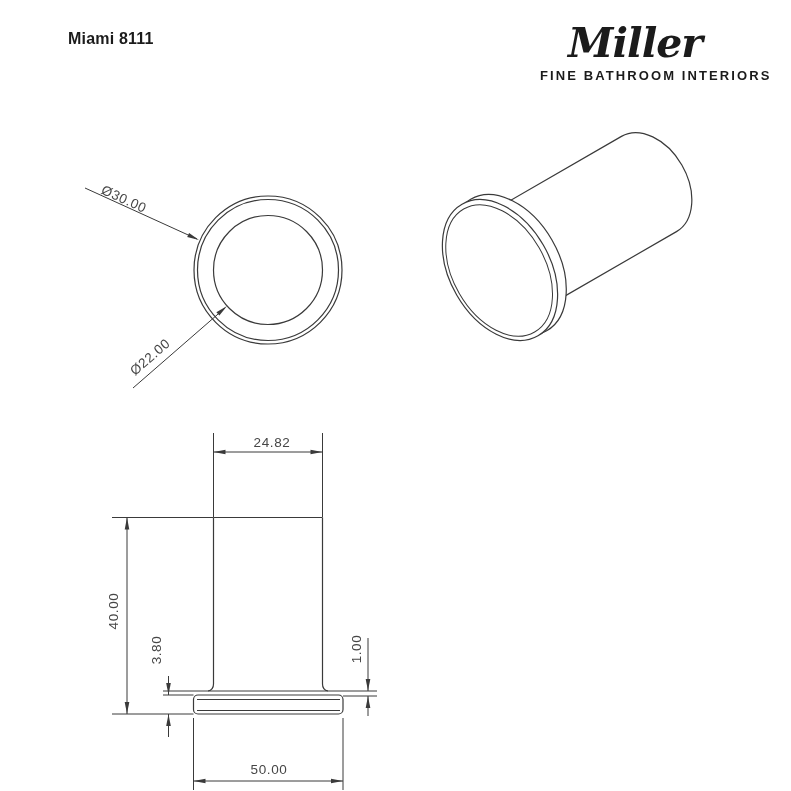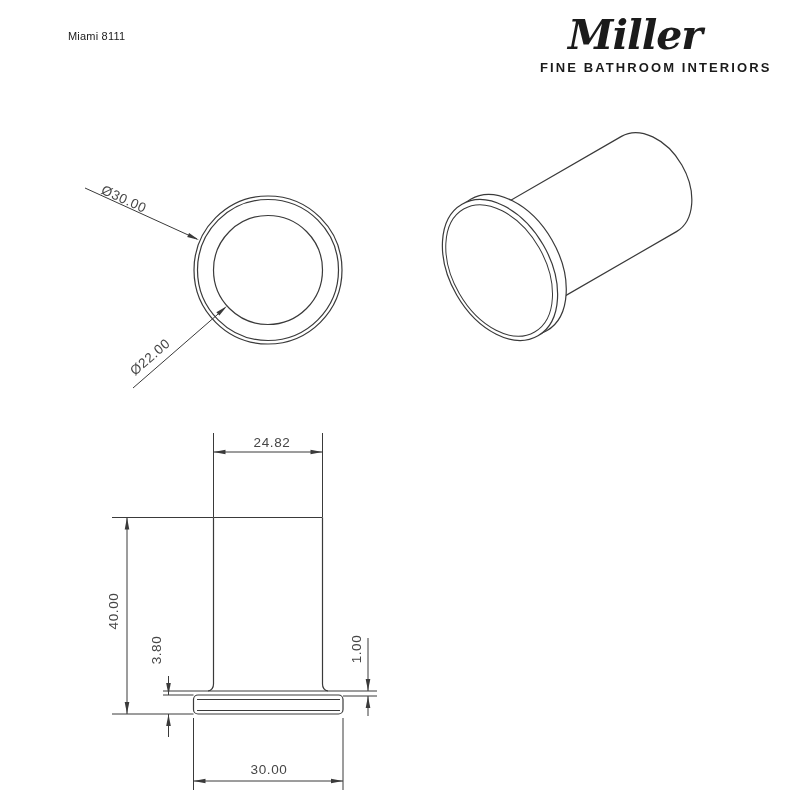--- a/index.html
+++ b/index.html
@@ -3,23 +3,23 @@
 <meta charset="utf-8">
 <style>
   html,body{margin:0;padding:0;background:#ffffff;}
   #canvas{
     position:relative;width:791px;height:791px;background:#ffffff;
     font-family:"Liberation Sans",sans-serif;overflow:hidden;
   }
   #drawing{position:absolute;left:0;top:0;}
   .page-title{
     position:absolute;left:68px;top:30px;
-    font-size:11px;font-weight:400;color:#1b1b1b;letter-spacing:.2px;
+    font-size:16px;font-weight:700;color:#1b1b1b;letter-spacing:.2px;
   }
-  .logo{position:absolute;left:540px;top:12px;width:190px;text-align:center;}
+  .logo{position:absolute;left:540px;top:20px;width:190px;text-align:center;}
   .logo-brand{
     font-family:"DejaVu Serif",serif;font-style:italic;font-weight:bold;
     font-size:41px;line-height:46px;color:#1b1b1b;letter-spacing:-1px;
   }
   .logo-tagline{
     margin-top:2px;font-size:13px;font-weight:700;color:#1b1b1b;
     letter-spacing:2.1px;white-space:nowrap;
   }
   .dim{
     position:absolute;font-size:13.5px;color:#464646;letter-spacing:.6px;
@@ -111,15 +111,15 @@
     <div class="logo-tagline">FINE BATHROOM INTERIORS</div>
   </div>
 
   <div class="dim r24" style="left:124px;top:199px;">Ø30.00</div>
   <div class="dim rm41" style="left:150px;top:357px;">Ø22.00</div>
 
   <div class="dim" style="left:272px;top:442px;">24.82</div>
   <div class="dim v" style="left:113px;top:611px;">40.00</div>
   <div class="dim v" style="left:156px;top:650px;">3.80</div>
   <div class="dim v" style="left:356px;top:649px;">1.00</div>
-  <div class="dim" style="left:269px;top:769px;">30.00</div>
+  <div class="dim" style="left:269px;top:769px;">50.00</div>
 
 </div>
 
 </body></html>

